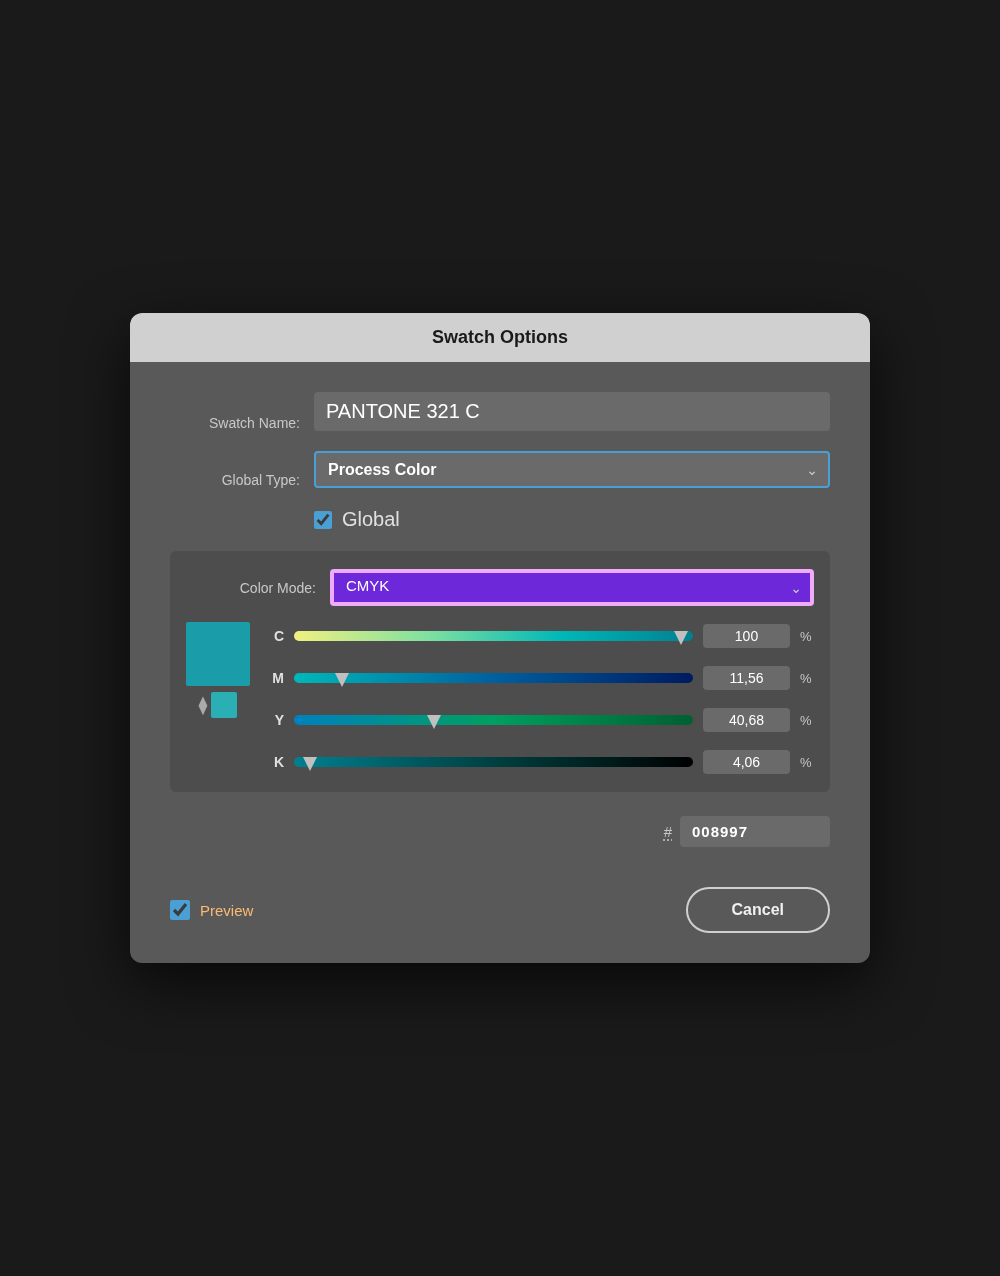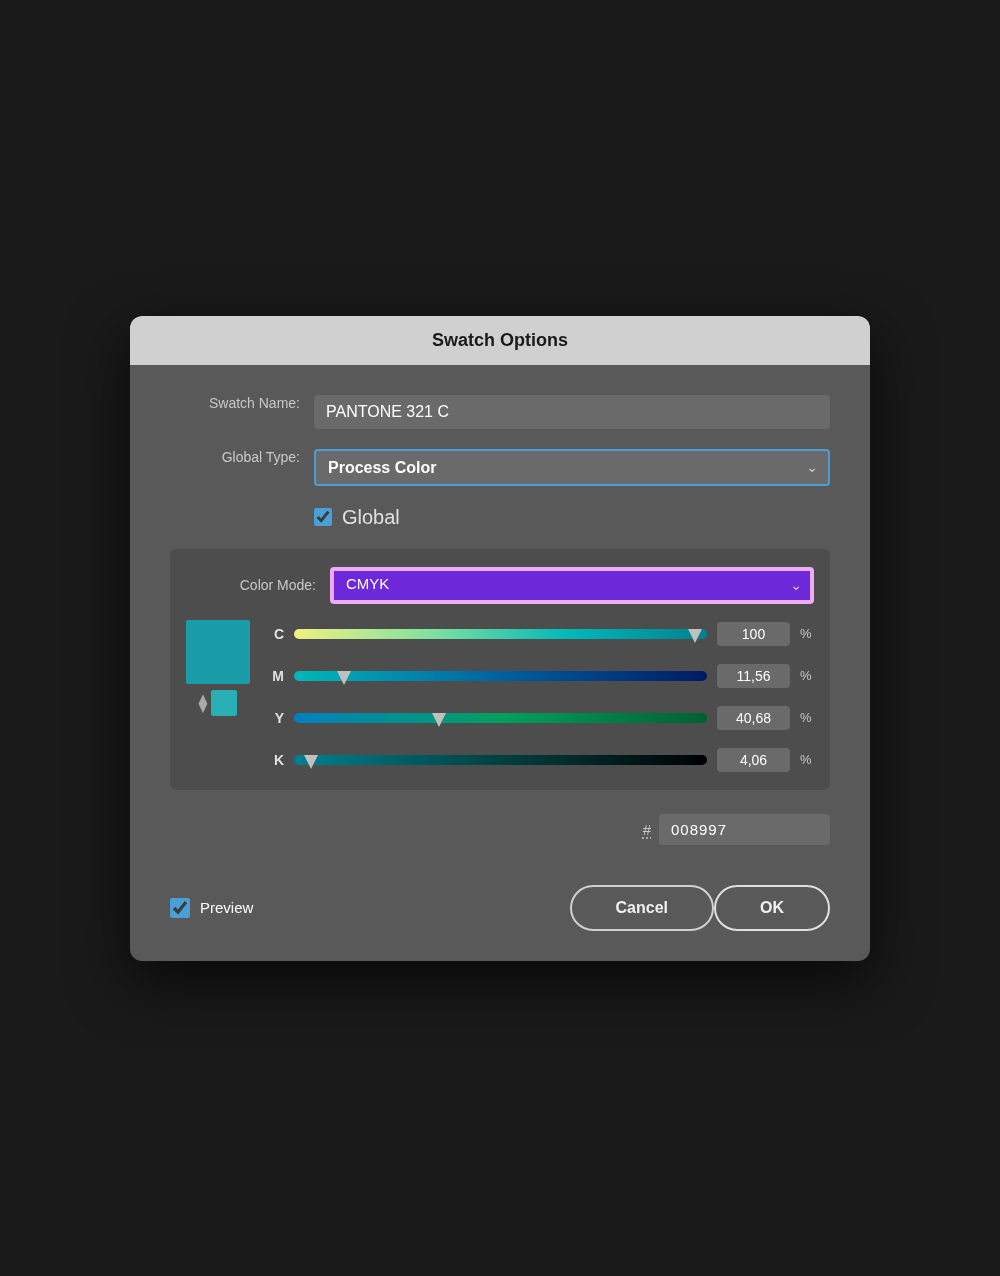--- a/index.html
+++ b/index.html
@@ -34,39 +34,39 @@
       font-weight: 700;
       color: #1a1a1a;
     }
 
     .dialog-body {
       padding: 30px 40px 30px 40px;
     }
 
     .form-row {
       display: flex;
-      align-items: flex-start;
+      align-items: flex-end;
       margin-bottom: 20px;
     }
 
     .form-label {
       color: #c8c8c8;
       font-size: 14px;
       text-align: right;
       min-width: 130px;
       margin-right: 14px;
     }
 
     .text-input {
       flex: 1;
       background: #6a6a6a;
       border: none;
       border-radius: 4px;
       color: #fff;
-      font-size: 16px;
+      font-size: 20px;
       padding: 8px 12px;
       outline: none;
     }
 
     .select-wrapper {
       flex: 1;
       position: relative;
     }
 
     .select-box {
@@ -243,21 +243,21 @@
       transform: translateX(-50%) rotate(180deg);
     }
 
     .slider-value-box {
       background: #6a6a6a;
       border: none;
       border-radius: 4px;
       color: #fff;
       font-size: 14px;
       padding: 4px 12px;
-      width: 73px;
+      width: 87px;
       text-align: center;
       outline: none;
     }
 
     .pct-label {
       color: #c8c8c8;
       font-size: 13px;
       min-width: 14px;
     }
 
@@ -277,23 +277,24 @@
       text-underline-offset: 3px;
     }
 
     .hex-input {
       background: #6a6a6a;
       border: none;
       border-radius: 4px;
       color: #fff;
       font-size: 15px;
       padding: 7px 12px;
-      width: 171px;
+      width: 150px;
       outline: none;
       letter-spacing: 1px;
+      font-weight: bold;
     }
 
     .footer-row {
       display: flex;
       align-items: center;
       justify-content: space-between;
       padding-top: 10px;
     }
 
     .preview-group {
@@ -303,21 +304,21 @@
     }
 
     .preview-checkbox {
       width: 20px;
       height: 20px;
       cursor: pointer;
       accent-color: #4a9fd4;
     }
 
     .preview-label {
-      color: #ffffff;
+      color: #fdba74;
       font-size: 15px;
     }
 
     .buttons-group {
       display: flex;
     }
 
     .btn {
       border-radius: 30px;
       padding: 12px 44px;
@@ -446,18 +447,17 @@
       <input class="hex-input" type="text" value="008997" style="">
     </div>
 
     <div class="footer-row">
       <div class="preview-group">
         <input type="checkbox" checked="" id="preview-cb" class="preview-checkbox" style="">
         <label for="preview-cb" class="preview-label">Preview</label>
       </div>
       <div class="buttons-group">
         <button class="btn btn-cancel">Cancel</button>
-        <button class="btn btn-ok">OK</button>
       </div>
     </div>
 
   </div>
 </div>
 
 </body></html>

